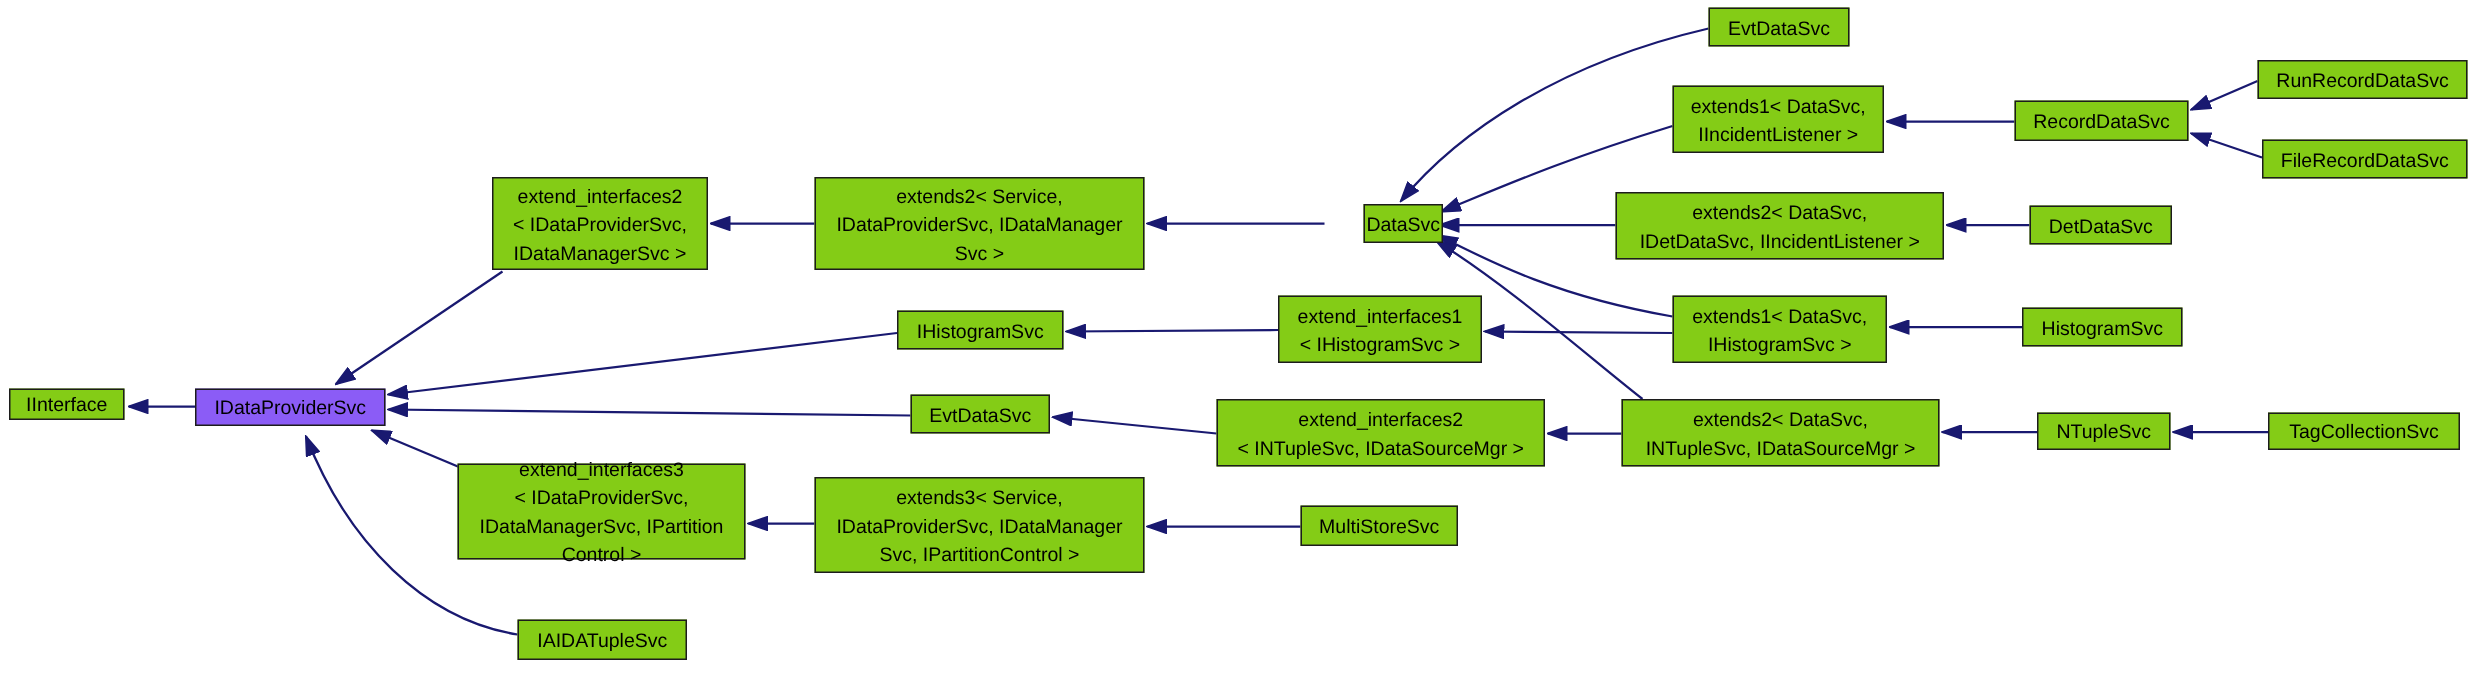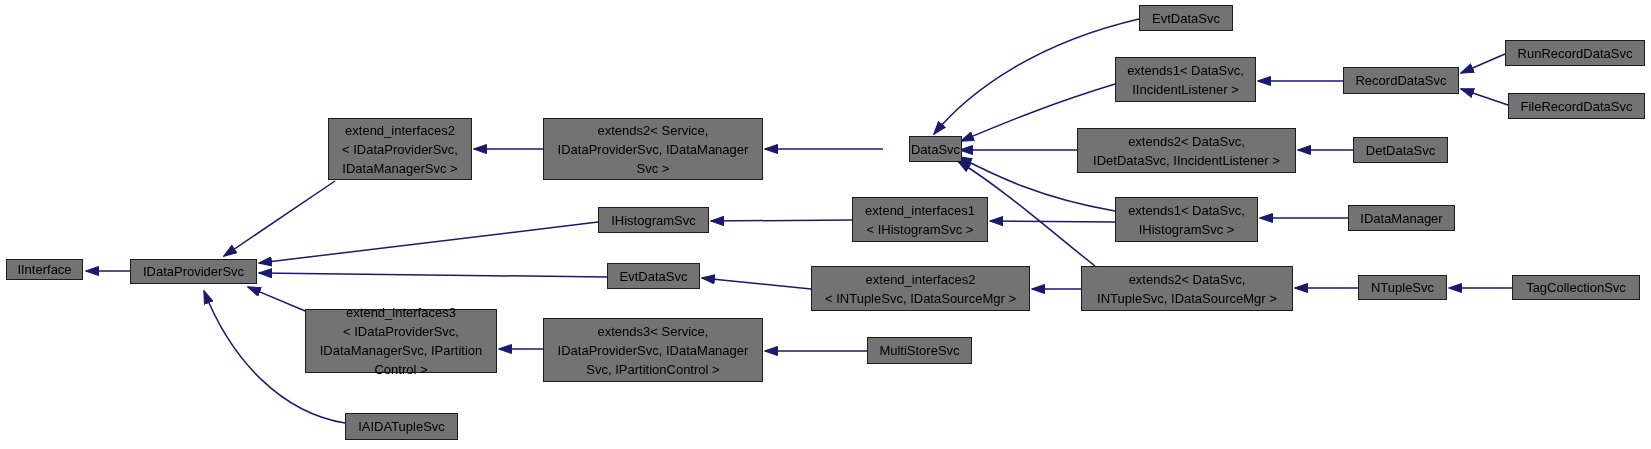--- a/index.html
+++ b/index.html
@@ -8,35 +8,35 @@
     width:1651px;height:449px;
     background:#ffffff;
     font-family:"Liberation Sans", sans-serif;
     overflow:hidden;
   }
   #edges{position:absolute;left:0;top:0;width:1651px;height:449px;}
   .edge{stroke:#191970;stroke-width:1.5;fill:none;}
   .node{
     position:absolute;
     box-sizing:border-box;
-    background:#737373;
+    background:#84cc16;
     border:1.5px solid #1c1c1c;
     color:#000000;
     font-size:13px;
     line-height:19px;
     text-align:center;
     white-space:pre;
     display:flex;
     flex-direction:column;
     justify-content:center;
     align-items:center;
     padding:0 2px;
     cursor:pointer;
   }
-  .node.hl{background:#737373;cursor:default;}
+  .node.hl{background:#8b5cf6;cursor:default;}
 </style>
 </head>
 <body>
 
 <div id="canvas">
 
   <svg id="edges" viewBox="0 0 1651 449" xmlns="http://www.w3.org/2000/svg">
     <defs>
       <marker id="arrow" markerUnits="userSpaceOnUse" markerWidth="14" markerHeight="10" refX="13" refY="5" orient="auto">
         <path d="M0.5,0.5 L13.5,5 L0.5,9.5 z" fill="#191970" stroke="#191970"></path>
@@ -86,21 +86,21 @@
   <div class="node" style="left:1505px;top:40px;width:140px;height:26px">RunRecordDataSvc</div>
   <div class="node" style="left:1508px;top:93px;width:137px;height:26px">FileRecordDataSvc</div>
   <div class="node" style="left:1077px;top:128px;width:219px;height:45px">extends2&lt; DataSvc,
 IDetDataSvc, IIncidentListener &gt;</div>
   <div class="node" style="left:1353px;top:137px;width:95px;height:26px">DetDataSvc</div>
   <div class="node" style="left:598px;top:207px;width:111px;height:26px">IHistogramSvc</div>
   <div class="node" style="left:852px;top:197px;width:136px;height:45px">extend_interfaces1
 &lt; IHistogramSvc &gt;</div>
   <div class="node" style="left:1115px;top:197px;width:143px;height:45px">extends1&lt; DataSvc,
 IHistogramSvc &gt;</div>
-  <div class="node" style="left:1348px;top:205px;width:107px;height:26px">IDataManager</div>
+  <div class="node" style="left:1348px;top:205px;width:107px;height:26px">HistogramSvc</div>
   <div class="node" style="left:607px;top:263px;width:93px;height:26px">EvtDataSvc</div>
   <div class="node" style="left:811px;top:266px;width:219px;height:45px">extend_interfaces2
 &lt; INTupleSvc, IDataSourceMgr &gt;</div>
   <div class="node" style="left:1081px;top:266px;width:212px;height:45px">extends2&lt; DataSvc,
 INTupleSvc, IDataSourceMgr &gt;</div>
   <div class="node" style="left:1358px;top:275px;width:89px;height:25px">NTupleSvc</div>
   <div class="node" style="left:1512px;top:275px;width:128px;height:25px">TagCollectionSvc</div>
   <div class="node" style="left:305px;top:309px;width:192px;height:64px">extend_interfaces3
 &lt; IDataProviderSvc,
 IDataManagerSvc, IPartition

